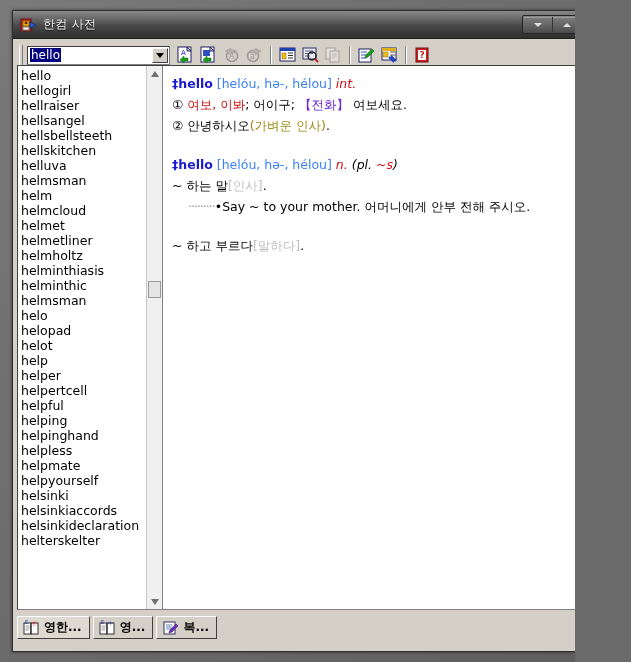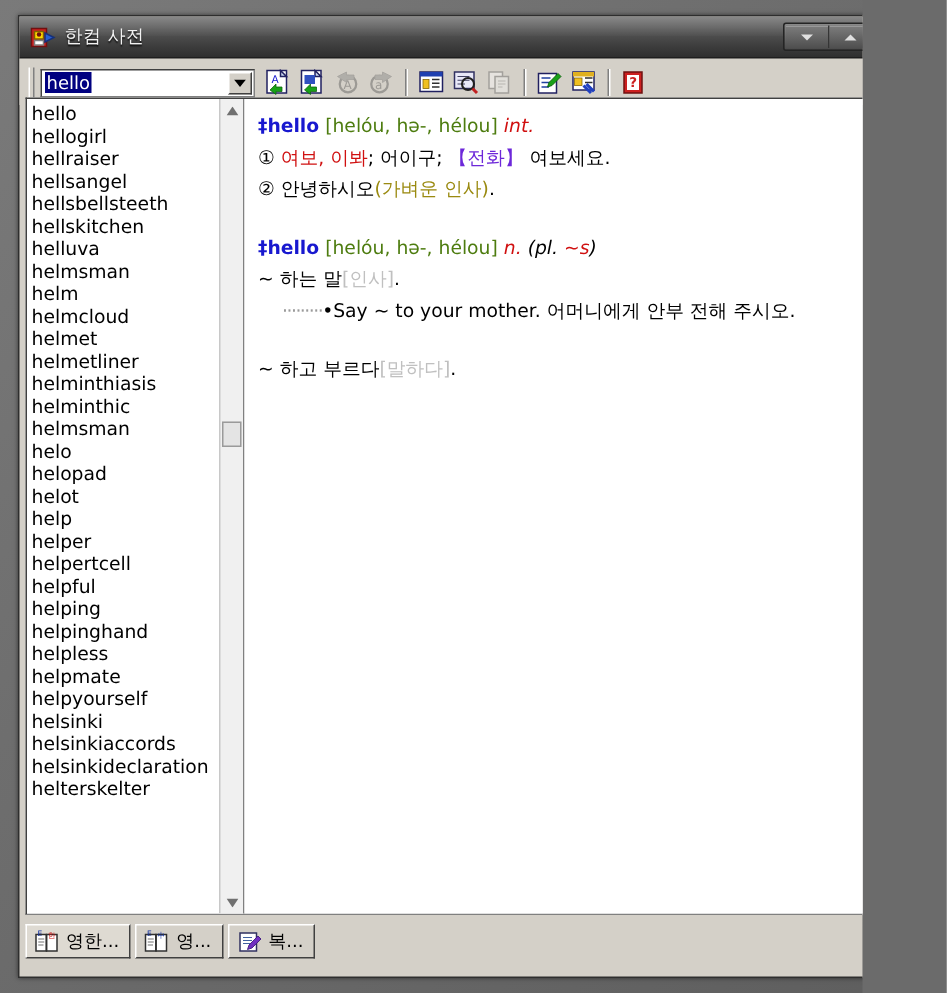--- a/index.html
+++ b/index.html
@@ -229,21 +229,21 @@
   .entry { margin-bottom: 0; }
   .dline {
     line-height: 21px;
     white-space: nowrap;
     color: #000000;
     font-family: "DejaVu Sans", "Liberation Sans", sans-serif;
   }
   .dline.indent2 { padding-left: 16px; }
   .gap { height: 18px; }
   .hw { color: #1818cf; font-weight: bold; }
-  .pron { color: #4d7c0f; }
+  .pron { color: #3b82f6; }
   .pos { color: #d01010; font-style: italic; }
   .posn { color: #d01010; font-style: italic; }
   .infl { color: #d01010; font-style: italic; }
   .paren { color: #000000; font-style: italic; }
   .num { color: #000000; }
   .kr-red { color: #d01010; }
   .kr-blk { color: #000000; }
   .kr-mag { color: #6d28d9; }
   .kr-olive { color: #9a8a10; }
   .kr-gray { color: #c0c0c0; }
@@ -272,21 +272,21 @@
     border-right-color: #404040;
     border-bottom-color: #404040;
     box-sizing: border-box;
     cursor: pointer;
     font-size: 12px;
   }
   .tab.active {
     background: #dedad2;
   }
   .tab-ico { margin-right: 4px; display: flex; }
-  .tab-label { color: #000000; }
+  .tab-label { color: #000000; font-weight: bold; }
 </style>
 </head>
 <body>
 
 <div id="screen">
   <div class="window">
 
     <div class="titlebar">
       <div class="title-gloss"></div>
       <span class="app-icon">
@@ -428,20 +428,21 @@
             <div class="wl-item">hellraiser</div>
             <div class="wl-item">hellsangel</div>
             <div class="wl-item">hellsbellsteeth</div>
             <div class="wl-item">hellskitchen</div>
             <div class="wl-item">helluva</div>
             <div class="wl-item">helmsman</div>
             <div class="wl-item">helm</div>
             <div class="wl-item">helmcloud</div>
             <div class="wl-item">helmet</div>
             <div class="wl-item">helmetliner</div>
+            <div class="wl-item">helmholtz</div>
             <div class="wl-item">helminthiasis</div>
             <div class="wl-item">helminthic</div>
             <div class="wl-item">helmsman</div>
             <div class="wl-item">helo</div>
             <div class="wl-item">helopad</div>
             <div class="wl-item">helot</div>
             <div class="wl-item">help</div>
             <div class="wl-item">helper</div>
             <div class="wl-item">helpertcell</div>
             <div class="wl-item">helpful</div>

